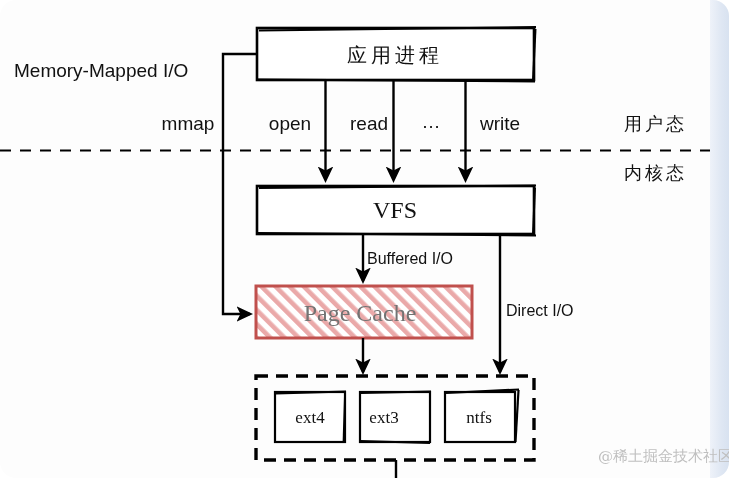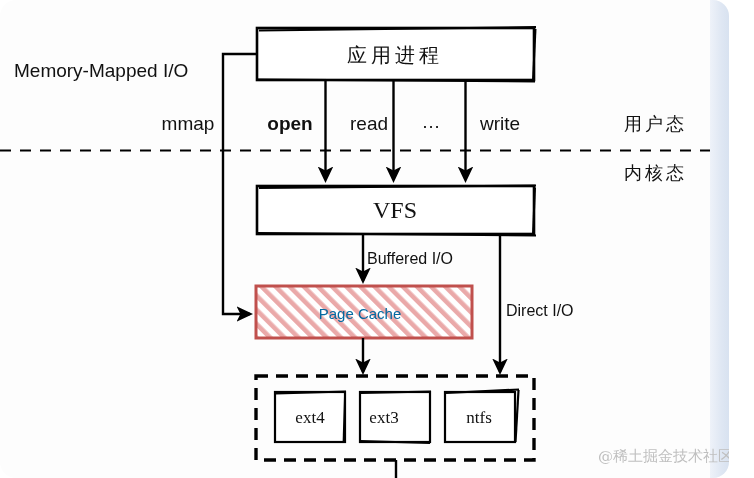--- a/index.html
+++ b/index.html
@@ -67,23 +67,23 @@
     font-family: "Liberation Serif", serif;
     font-size: 24px;
     color: #111;
   }
   .fs-label {
     font-family: "Liberation Serif", serif;
     font-size: 17px;
     color: #111;
   }
   .pc-label {
-    font-family: Liberation Sans, sans-serif;
-    font-size: 15px;
-    color: #0369a1;
+    font-family: Liberation Serif, serif;
+    font-size: 24px;
+    color: #737373;
   }
   .watermark {
     position: absolute;
     font-family: "DejaVu Serif", serif;
     font-size: 15px;
     color: #bfbfbf;
     white-space: nowrap;
   }
   .centered {
     transform: translate(-50%, -50%);
@@ -166,21 +166,21 @@
 
   <div class="lbl-serif pc-label centered" style="left:360px; top:313px;">Page Cache</div>
 
   <div class="lbl-serif fs-label centered" style="left:310px; top:418px;">ext4</div>
   <div class="lbl-serif fs-label centered" style="left:384px; top:418px;">ext3</div>
   <div class="lbl-serif fs-label centered" style="left:479px; top:418px;">ntfs</div>
 
   <div class="lbl mmio" style="left:14px; top:60px;">Memory-Mapped I/O</div>
 
   <div class="lbl syscall centered" style="left:188px; top:124px;">mmap</div>
-  <div class="lbl syscall centered" style="left:290px; top:124px;font-weight:bold;">open</div>
+  <div class="lbl syscall centered" style="left:290px; top:124px;">open</div>
   <div class="lbl syscall centered" style="left:369px; top:124px;">read</div>
   <div class="lbl syscall centered" style="left:431px; top:122px;">…</div>
   <div class="lbl syscall centered" style="left:500px; top:124px;">write</div>
 
   <div class="lbl-serif mode-label" style="left:624px; top:112px;">用户态</div>
   <div class="lbl-serif mode-label" style="left:624px; top:161px;">内核态</div>
 
   <div class="lbl io-label" style="left:367px; top:250px;">Buffered I/O</div>
 
   <div class="lbl io-label" style="left:506px; top:302px;">Direct I/O</div>

